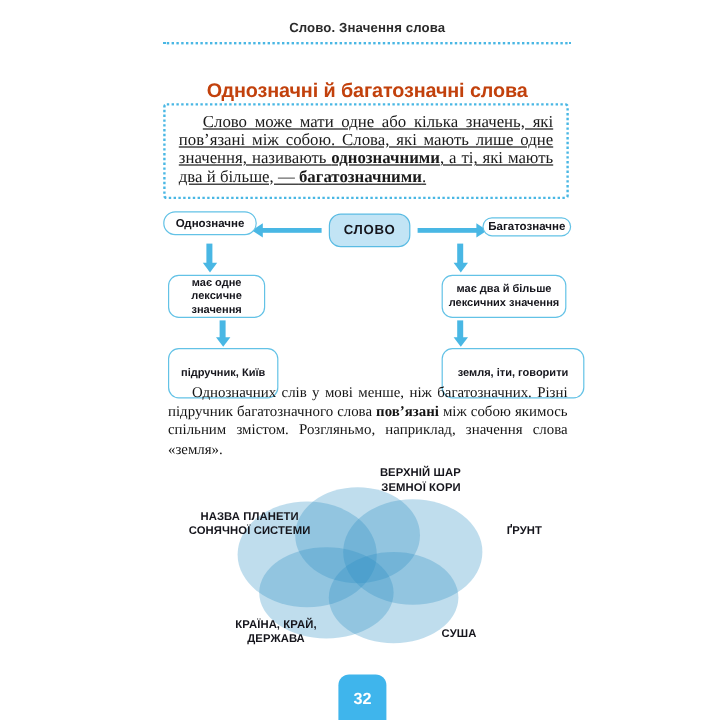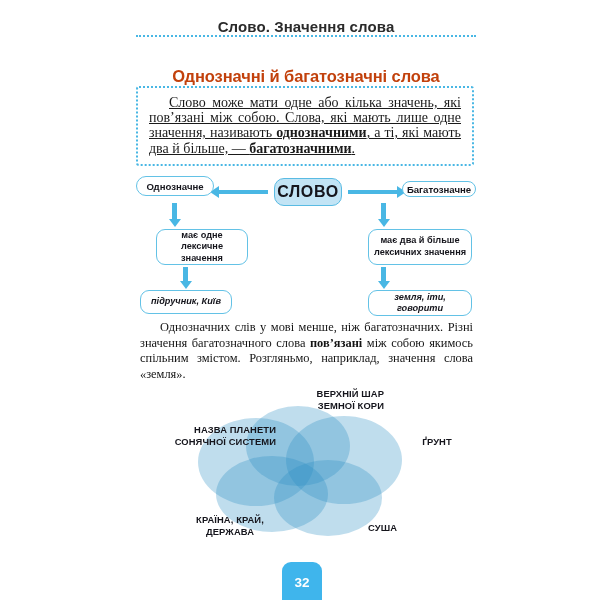--- a/index.html
+++ b/index.html
@@ -23,21 +23,21 @@
   }
 
   
   .runhead {
     position: absolute;
     left: 136px;
     top: 18px;
     width: 340px;
     text-align: center;
     font-family: "Liberation Sans", sans-serif;
-    font-size: 15px;
+    font-size: 11px;
     font-weight: 600;
     color: #2b2b2b;
     letter-spacing: 0.1px;
   }
   .runhead-rule {
     position: absolute;
     left: 136px;
     top: 35px;
     width: 340px;
     height: 0;
@@ -102,41 +102,40 @@
     justify-content: center;
     text-align: center;
     color: #15151c;
     font-family: "Liberation Sans", sans-serif;
   }
   .node-root {
     background: #c2e4f5;
     border-color: #59bbe3;
     border-radius: 10px;
     font-weight: 600;
-    font-size: 16px;
+    font-size: 11px;
     letter-spacing: 0.6px;
     text-align: right;
   }
   .node-head {
     font-weight: 700;
     font-size: 9.6px;
     border-radius: 11px;
   }
   .node-body {
     font-weight: 600;
     font-size: 9.2px;
     line-height: 11.6px;
     padding: 2px 4px;
   }
   .node-ex {
-    font-style: italic;
     font-weight: 600;
     font-size: 9.2px;
     line-height: 11.4px;
-    padding: 2px 4px;
+    padding: 20px 4px;
   }
   .arrow-v {
     position: absolute;
     width: 5px;
     background: #49b7e4;
   }
   .arrow-v::after {
     content: "";
     position: absolute;
     left: 50%;
@@ -201,21 +200,21 @@
     position: absolute;
     font-family: "Liberation Sans", sans-serif;
     font-size: 9.4px;
     font-weight: 600;
     color: #15151c;
     line-height: 12px;
     letter-spacing: 0.1px;
     white-space: pre-line;
   }
   .vl-top    { left: 144px; top: 0px;   width: 120px; text-align: right; }
-  .vl-left   { left: 20px;  top: 36px;  width: 136px; text-align: right; }
+  .vl-left   { left: 20px;  top: 36px;  width: 136px; text-align: center; }
   .vl-right  { left: 278px; top: 48px;  width: 78px;  text-align: center; }
   .vl-bl     { left: 52px;  top: 126px; width: 116px; text-align: center; }
   .vl-br     { left: 248px; top: 134px; width: 72px;  text-align: left; }
 
   
   .page-num {
     position: absolute;
     left: 282px;
     top: 562px;
     width: 40px;
@@ -247,32 +246,32 @@
 
   <div class="diagram">
 
     <div class="node node-root" style="left:138px; top:2px; width:68px; height:28px;">СЛОВО</div>
 
     <div class="arrow-h left" style="left:82px;  top:14px; width:50px;"></div>
     <div class="arrow-h right" style="left:212px; top:14px; width:50px;"></div>
 
     <div class="node node-head" style="left:0px; top:0; width:78px; height:20px;">Однозначне</div>
     <div class="arrow-v" style="left:36px; top:27px; height:17px;"></div>
-    <div class="node node-body" style="left:20px; top:53px; width:92px; height:36px;">має одне лексичне значення</div>
+    <div class="node node-body" style="left:4px; top:53px; width:81px; height:36px;">має одне лексичне значення</div>
     <div class="arrow-v" style="left:47px; top:91px; height:15px;"></div>
     <div class="node node-ex" style="left:4px; top:114px; width:92px; height:24px;">підручник, Київ</div>
 
     <div class="node node-head" style="left:266px; top:5px; width:74px; height:16px;text-align:right;">Багатозначне</div>
     <div class="arrow-v" style="left:245px; top:27px; height:17px;"></div>
     <div class="node node-body" style="left:232px; top:53px; width:104px; height:36px;">має два й більше лексичних значення</div>
     <div class="arrow-v" style="left:245px; top:91px; height:15px;"></div>
-    <div class="node node-ex" style="left:232px; top:114px; width:104px; height:26px;">земля, іти, говорити</div>
+    <div class="node node-ex" style="left:232px; top:114px; width:119px; height:26px;">земля, іти, говорити</div>
   </div>
 
-  <p class="body-par"><span>Однозначних слів у мові менше, ніж багатозначних. Різні значення багатозначного слова </span><b>пов’язані</b><span> між собою якимось спільним змістом. Розгляньмо, наприклад, значення слова «земля».</span></p>
+  <p class="body-par"><span>Однозначних слів у мові менше, ніж багатозначних. Різні підручник багатозначного слова </span><b>пов’язані</b><span> між собою якимось спільним змістом. Розгляньмо, наприклад, значення слова «земля».</span></p>
 
   <div class="venn">
     <svg width="360" height="165" viewBox="0 0 360 165">
       <g fill="#2b8fc4" fill-opacity="0.30">
         <ellipse cx="136" cy="74" rx="58" ry="44"></ellipse>
         <ellipse cx="178" cy="58" rx="52" ry="40"></ellipse>
         <ellipse cx="224" cy="72" rx="58" ry="44"></ellipse>
         <ellipse cx="152" cy="106" rx="56" ry="38"></ellipse>
         <ellipse cx="208" cy="110" rx="54" ry="38"></ellipse>
       </g>

